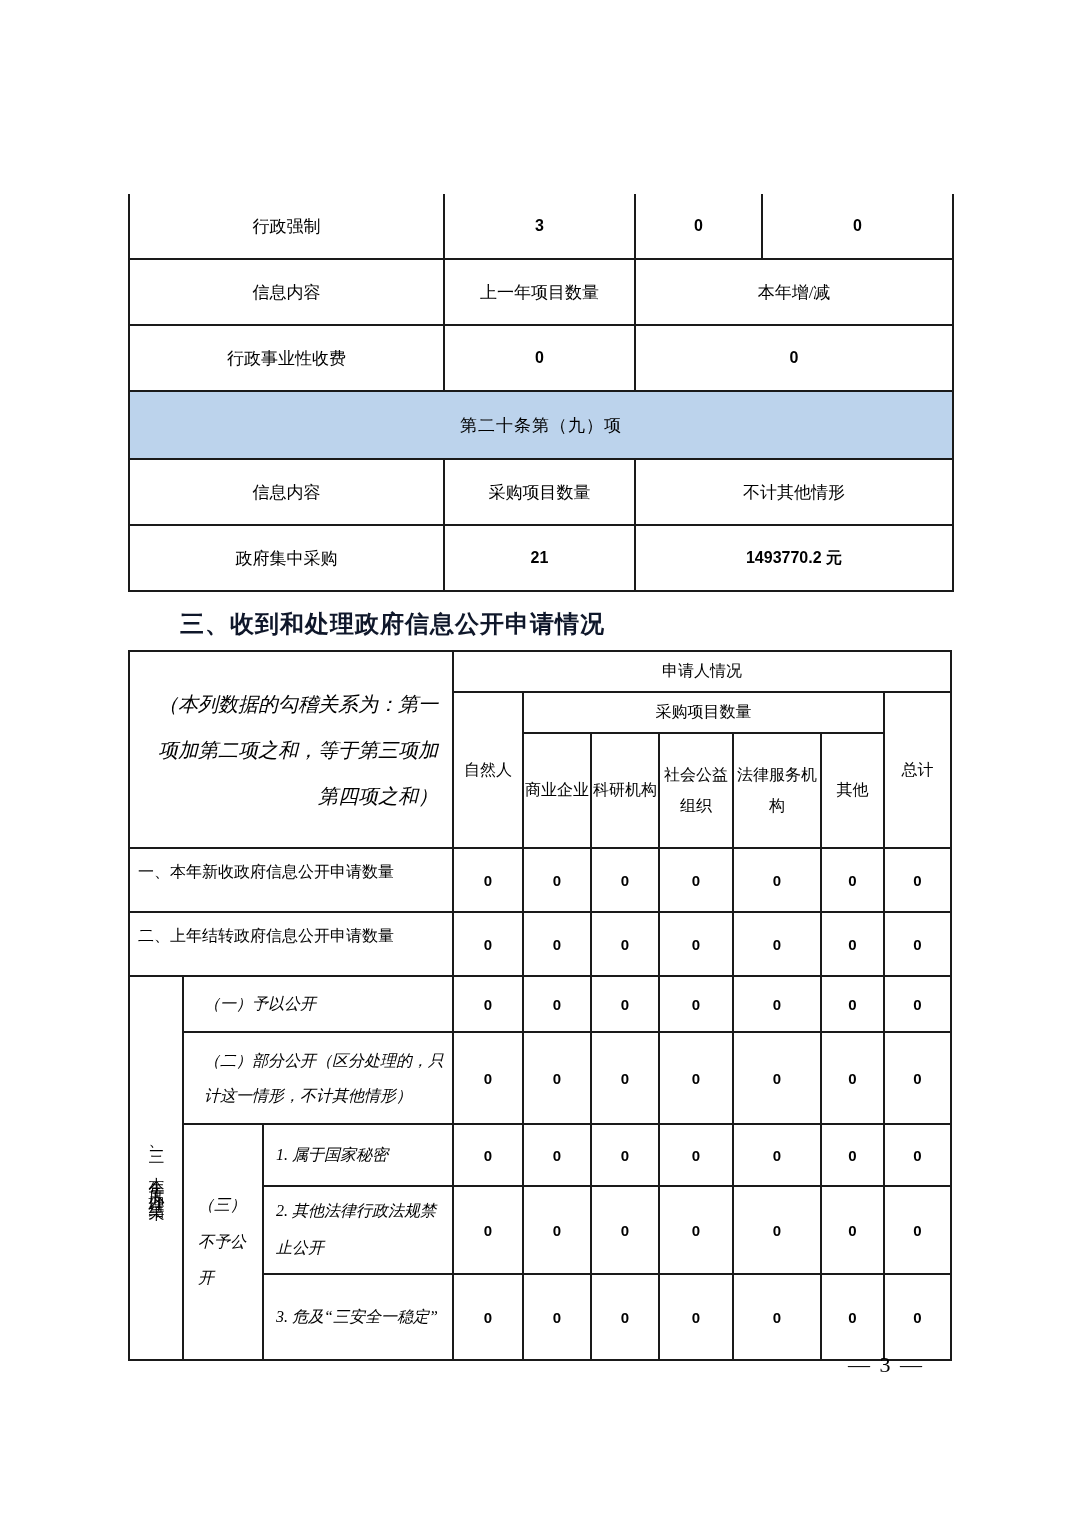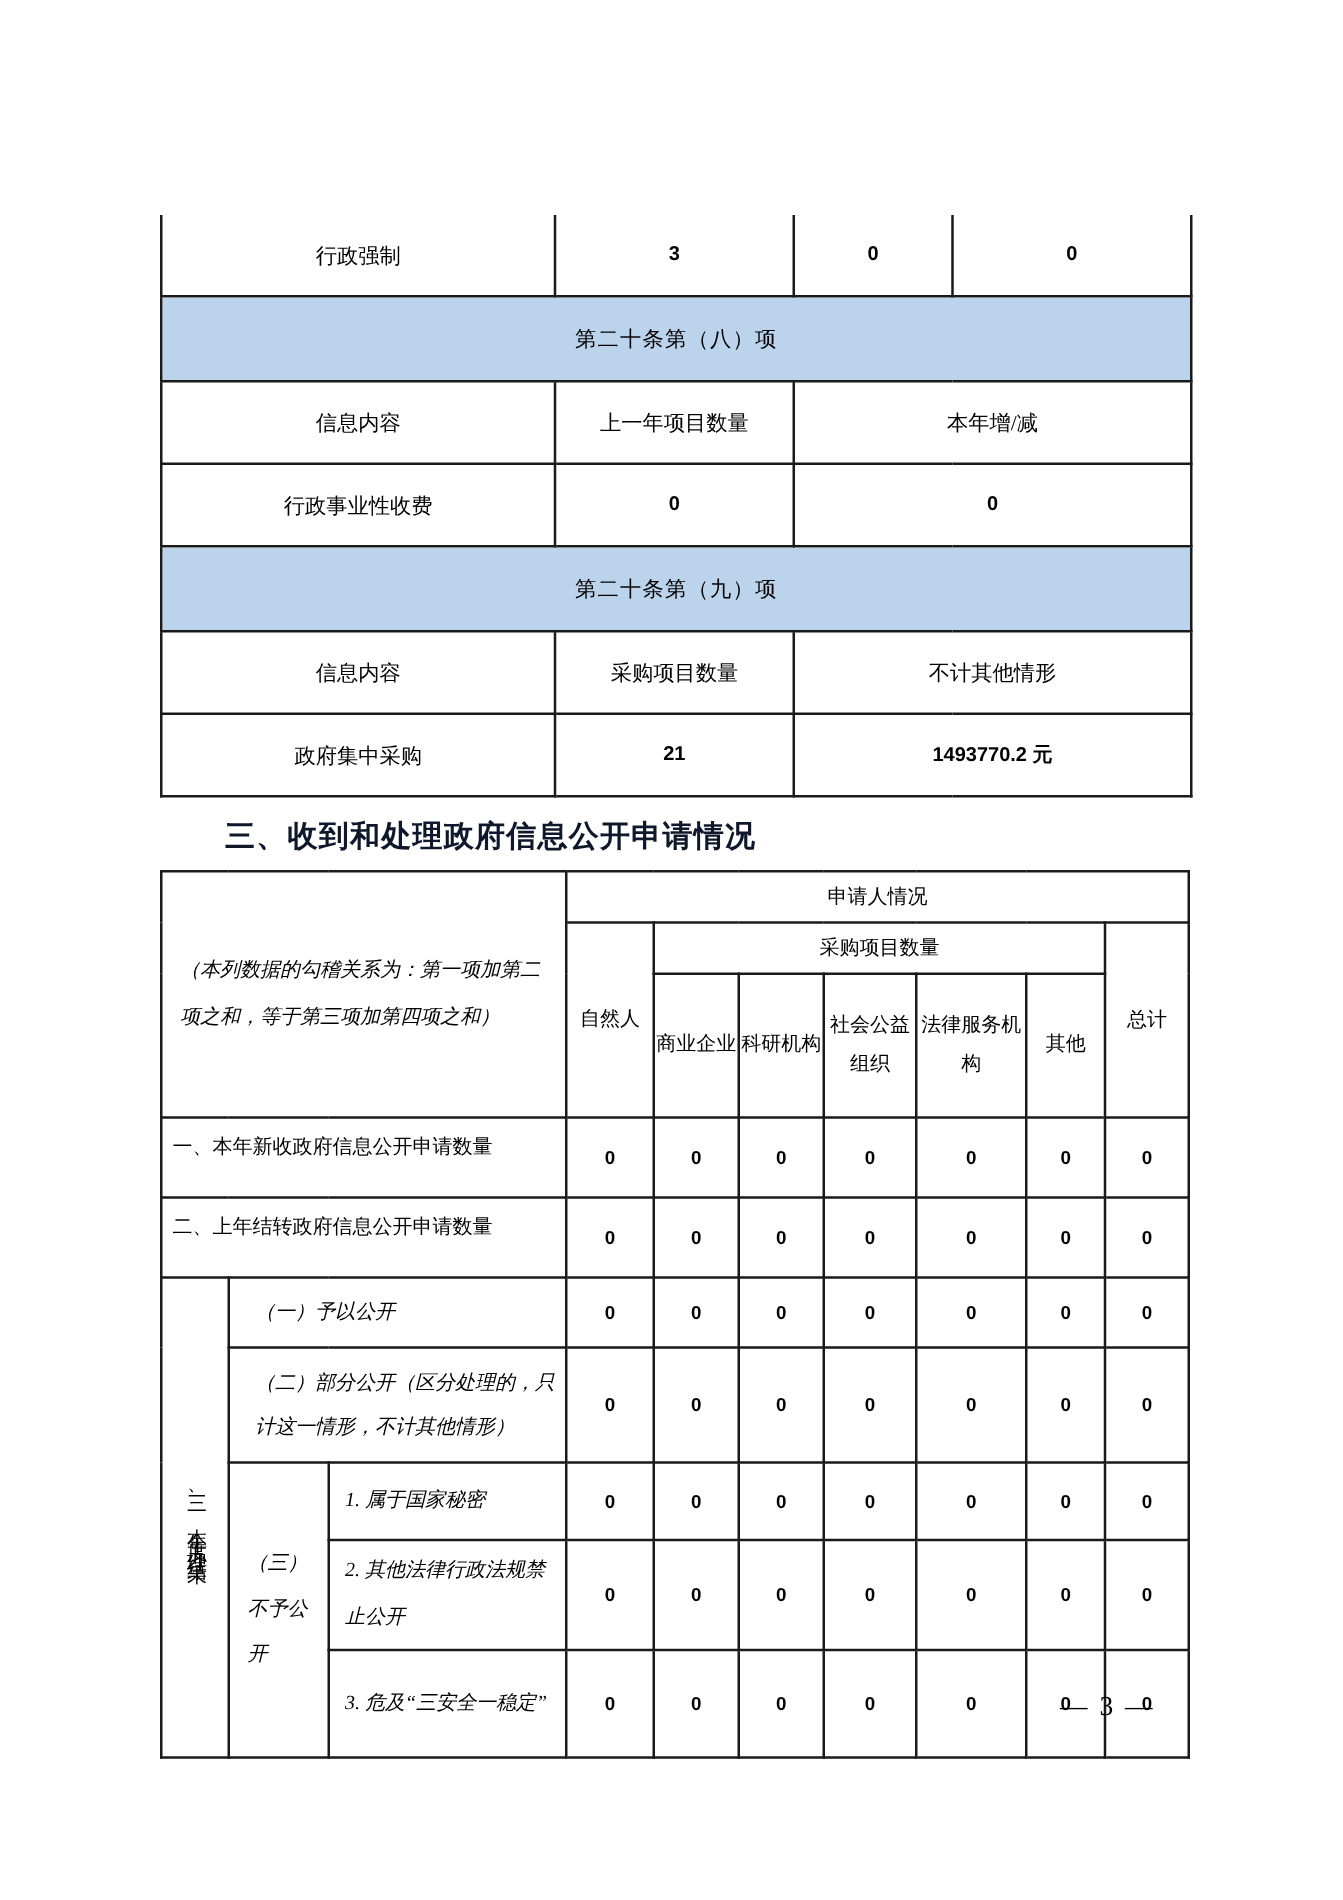--- a/index.html
+++ b/index.html
@@ -1,21 +1,21 @@
 <!DOCTYPE html>
 <html><head>
 <meta charset="utf-8">
 <style>
   html,body{margin:0;padding:0;}
   body{
     width:1074px;height:1520px;background:#ffffff;position:relative;
     font-family:"Liberation Serif","DejaVu Serif",serif;color:#000;
     -webkit-font-smoothing:antialiased;
   }
-  .content{position:absolute;left:128px;top:172px;width:824px;}
+  .content{position:absolute;left:128px;top:194px;width:824px;}
 
   table{border-collapse:collapse;table-layout:fixed;}
   td{border:2px solid #1a1a1a;text-align:center;vertical-align:middle;
      font-size:17px;overflow:hidden;}
 
   
   .t1{width:824px;}
   .t1 tr.no-top td{border-top:none;}
   .t1 td{height:62px;}
   .t1 .banner{background:var(--banner,#bcd3ec);height:64px;letter-spacing:1px;}
@@ -25,21 +25,21 @@
   .heading{
     margin:16px 0 10px 52px;font-family:"Liberation Sans","DejaVu Sans",sans-serif;
     font-weight:900;font-size:24px;letter-spacing:1px;line-height:32px;color:#0f172a;
   }
 
   
   .t2{width:822px;}
   .t2 td{font-size:16px;}
   .t2 .num{font-family:"Liberation Sans","DejaVu Sans",sans-serif;font-size:15px;font-weight:600;}
   .t2 .note{
-    text-align:left;padding:0 14px;line-height:2.3;font-style:italic;font-size:16px;
+    text-align:right;padding:0 14px;line-height:2.3;font-style:italic;font-size:20px;
   }
   .t2 .hdr{line-height:1.9;text-align:center;}
   .t2 .vlabel{
     writing-mode:vertical-lr;text-orientation:upright;letter-spacing:5px;
     font-size:16px;padding:10px 0;
   }
   .t2 .rowlabel{text-align:left;padding:0 6px 16px 8px;line-height:1.7;}
   .t2 .sublabel{text-align:left;padding:4px 4px 4px 20px;line-height:2.2;font-style:italic;}
   .t2 .subsublabel{text-align:left;padding:4px 8px 4px 12px;line-height:2.3;font-style:italic;}
   .t2 .grouplabel{text-align:left;padding:4px 8px 4px 14px;line-height:2.3;font-style:italic;border-radius:16px;}
@@ -61,23 +61,20 @@
         <col style="width:191px">
         <col style="width:127px">
         <col style="width:191px">
       </colgroup>
     <tbody>
         <tr class="no-top">
       <td>行政强制</td>
       <td class="num">3</td>
       <td class="num">0</td>
       <td class="num">0</td>
-    </tr>
-    <tr>
-      <td class="banner" colspan="4">第二十条第（八）项</td>
     </tr>
     <tr>
       <td>信息内容</td>
       <td>上一年项目数量</td>
       <td colspan="2">本年增/减</td>
     </tr>
     <tr>
       <td>行政事业性收费</td>
       <td class="num">0</td>
       <td class="num" colspan="2">0</td>

